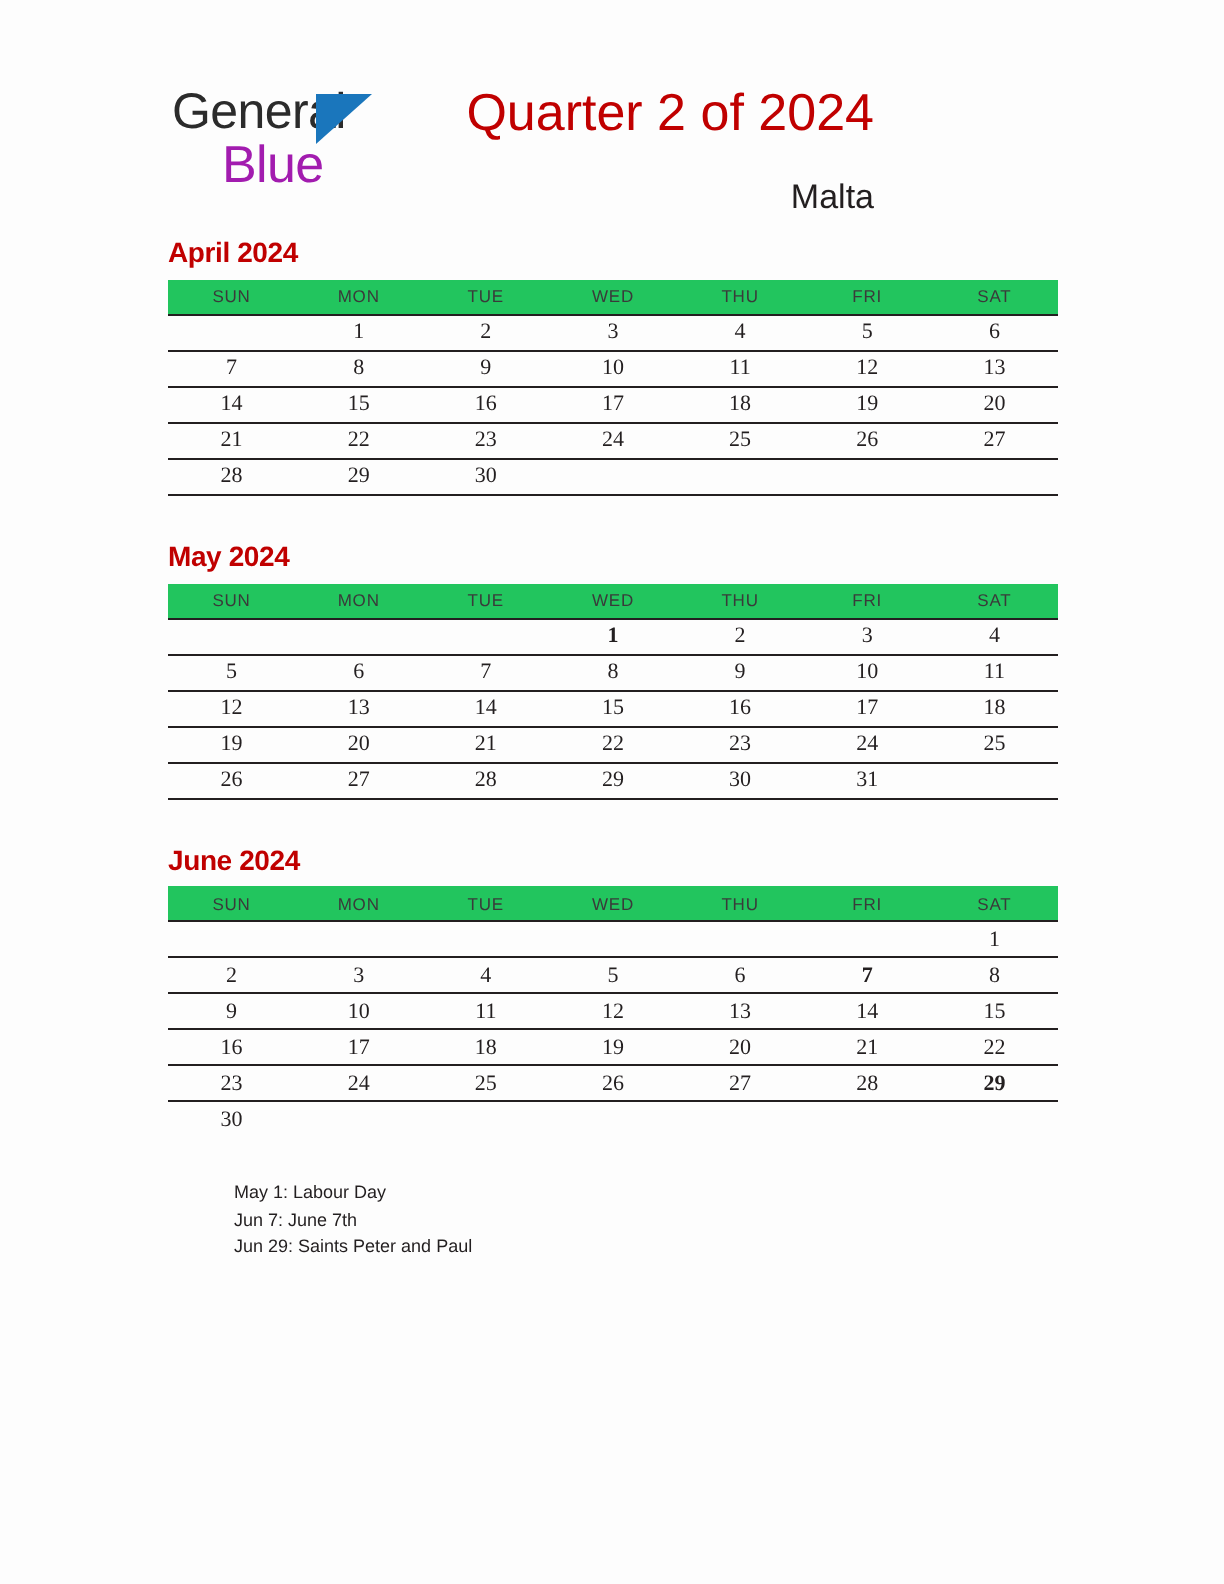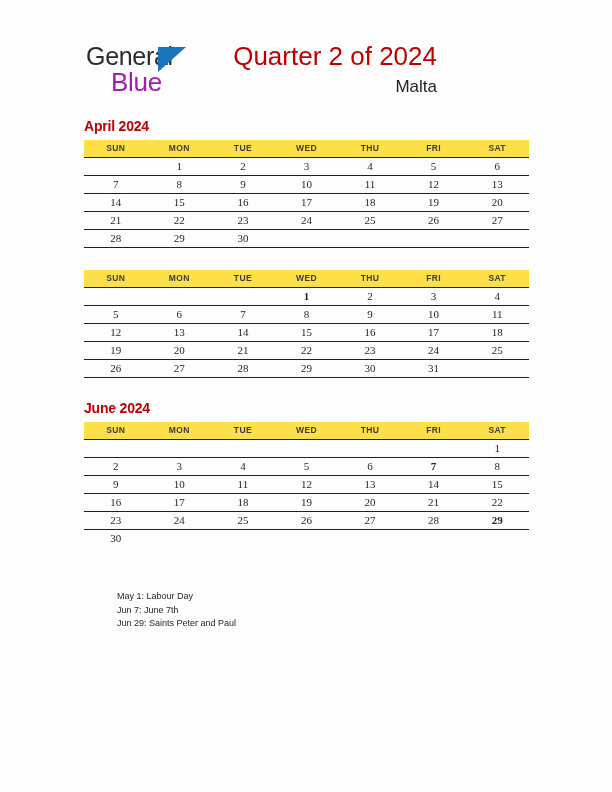--- a/index.html
+++ b/index.html
@@ -74,21 +74,21 @@
     color: #c00000;
     line-height: 1.15;
     white-space: nowrap;
     text-align: right;
   }
   .country-title {
     font-size: 17px;
     font-weight: 400;
     color: #231f20;
     line-height: 1.3;
-    margin-top: 4px;
+    margin-top: 16px;
     white-space: nowrap;
   }
 
   
   .months {
     position: absolute;
     left: 84px;
     top: 118px;
     width: 445px;
   }
@@ -102,23 +102,23 @@
     letter-spacing: -0.2px;
     margin-bottom: 5px;
     line-height: 1.2;
   }
   table.cal {
     width: 445px;
     border-collapse: collapse;
     table-layout: fixed;
   }
   table.cal th {
-    background: #fde047;
+    background: #22c55e;
     font-size: 8.5px;
-    font-weight: bold;
+    font-weight: normal;
     color: #3a3a3a;
     letter-spacing: 0.4px;
     height: 17px;
     vertical-align: middle;
     border: none;
     border-bottom: 1.6px solid #231f20;
     padding: 0;
   }
   table.cal td {
     font-size: 11px;
@@ -229,20 +229,21 @@
             <td>30</td>
             <td></td>
             <td></td>
             <td></td>
             <td></td>
           </tr>
         </tbody>
       </table>
     </div>
     <div class="month-block">
+      <div class="month-label">May 2024</div>
       <table class="cal">
         <thead>
           <tr>
             <th>SUN</th>
             <th>MON</th>
             <th>TUE</th>
             <th>WED</th>
             <th>THU</th>
             <th>FRI</th>
             <th>SAT</th>

